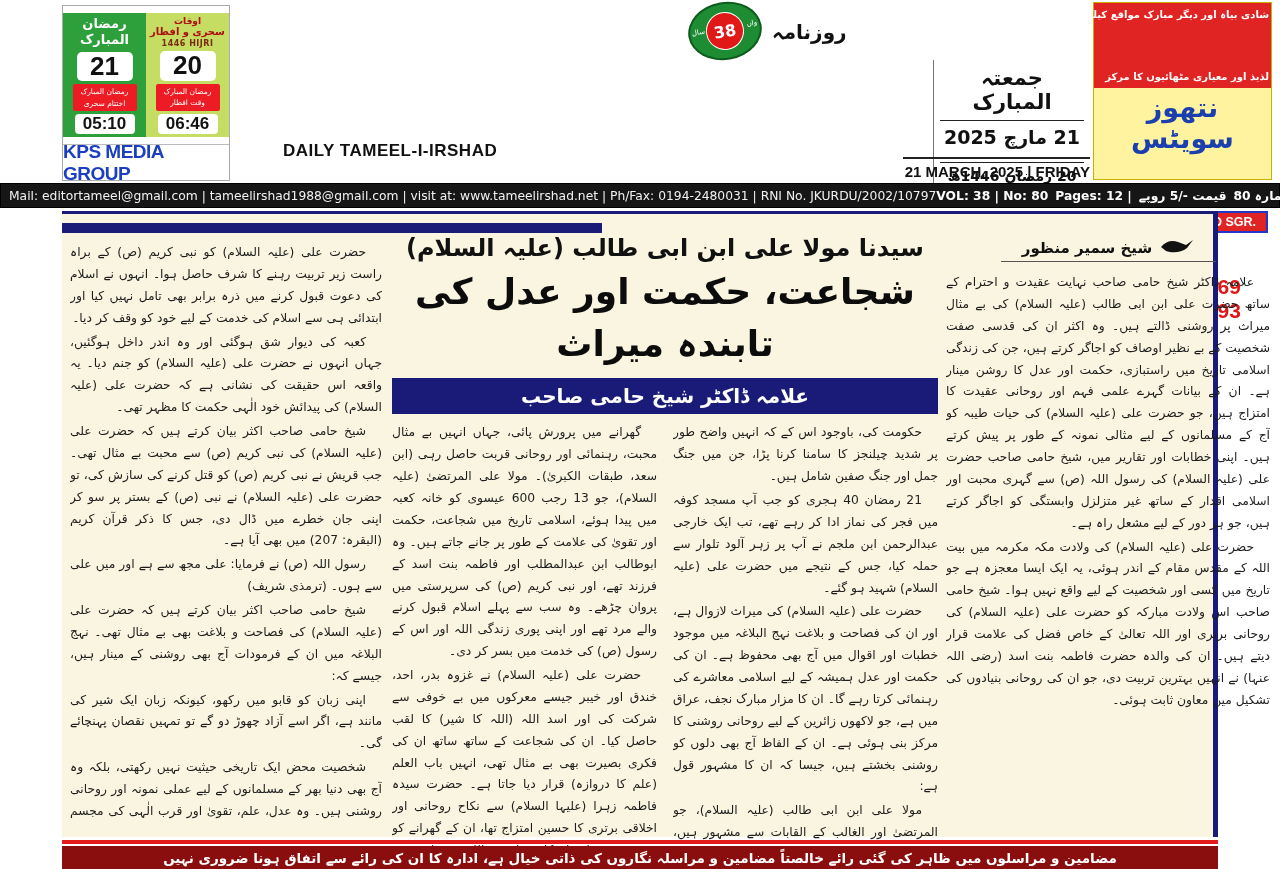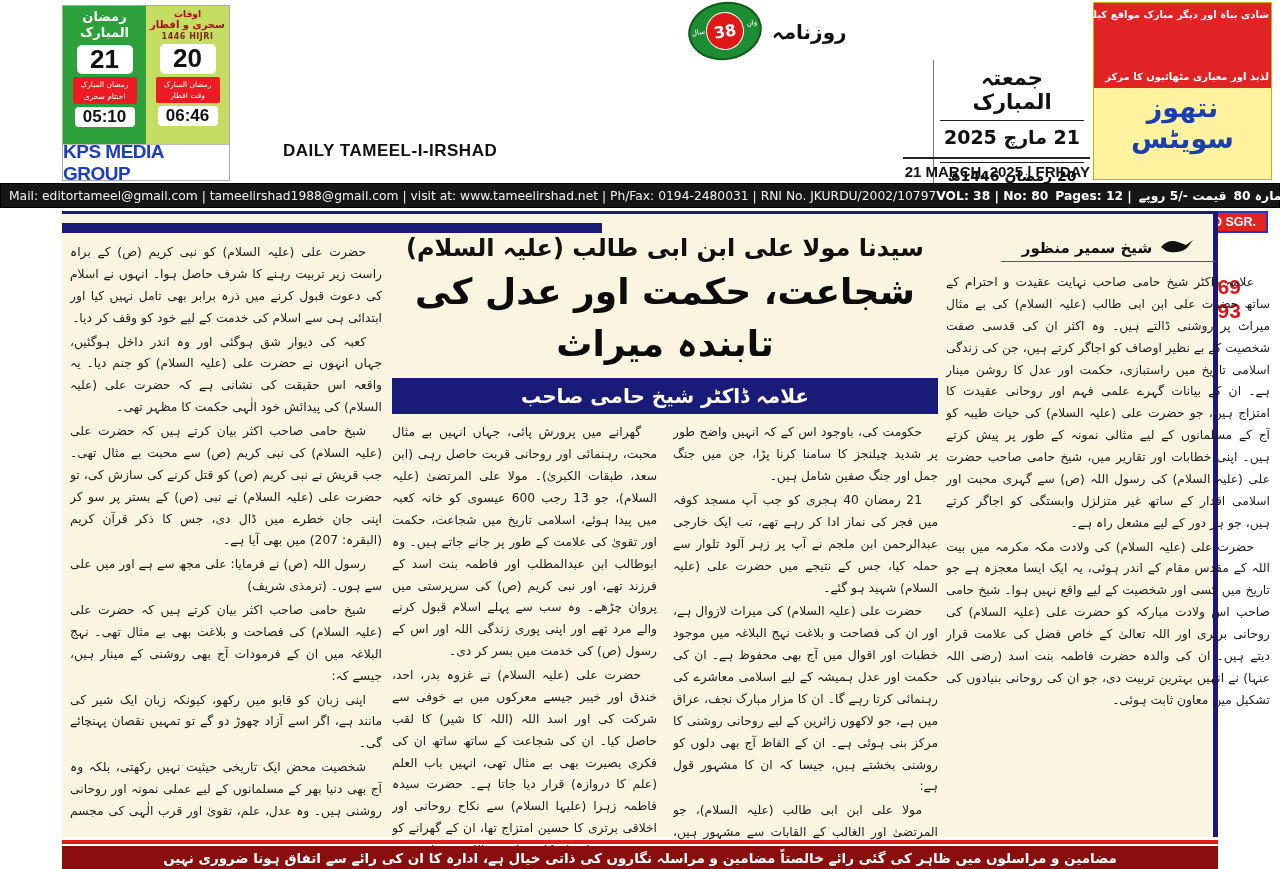--- a/index.html
+++ b/index.html
@@ -1,21 +1,21 @@
 <!DOCTYPE html>
 <html><head>
 <meta charset="utf-8">
 <style>
   * { margin:0; padding:0; box-sizing:border-box; }
   body { background:#e8e8e8; font-family:"DejaVu Sans", sans-serif; }
   #page { position:relative; width:1280px; height:869px; background:#ffffff; overflow:hidden; margin:0 auto; }
 
   
   .prayer-box { position:absolute; left:62px; top:5px; width:168px; height:176px; border:1px solid #aaa; background:#fff; display:flex; flex-direction:column; }
-  .pb-top { flex:1; display:flex; }
+  .pb-top { flex:1; display:flex;align-items:center; }
   .pb-col { width:50%; display:flex; flex-direction:column; align-items:center; padding:3px 2px; }
   .pb-green { background:#2da03c; }
   .pb-lime { background:#c4dd62; }
   .pb-title { color:#fff; font-weight:bold; font-size:13px; text-align:center; direction:rtl; line-height:1.25; }
   .pb-logo1 { color:#a31414; font-weight:bold; font-size:9px; direction:rtl; text-shadow:0 0 1px #e8b34b; }
   .pb-logo2 { color:#a31414; font-weight:bold; font-size:10px; direction:rtl; text-shadow:0 0 1px #e8b34b; }
   .pb-hijri { color:#7a2a10; font-weight:bold; font-size:8px; margin-top:2px; letter-spacing:.5px; }
   .pb-day { background:#fff; border-radius:5px; width:56px; text-align:center; font-weight:bold; font-size:26px; color:#111; line-height:1.15; margin-top:3px; font-family:"Liberation Sans","DejaVu Sans",sans-serif; }
   .pb-band { background:#ed1c24; width:64px; margin-top:3px; border-radius:2px; padding:2px 1px; display:flex; flex-direction:column; align-items:center; }
   .pb-band span { color:#fff; font-size:7.5px; direction:rtl; line-height:1.5; white-space:nowrap; }

